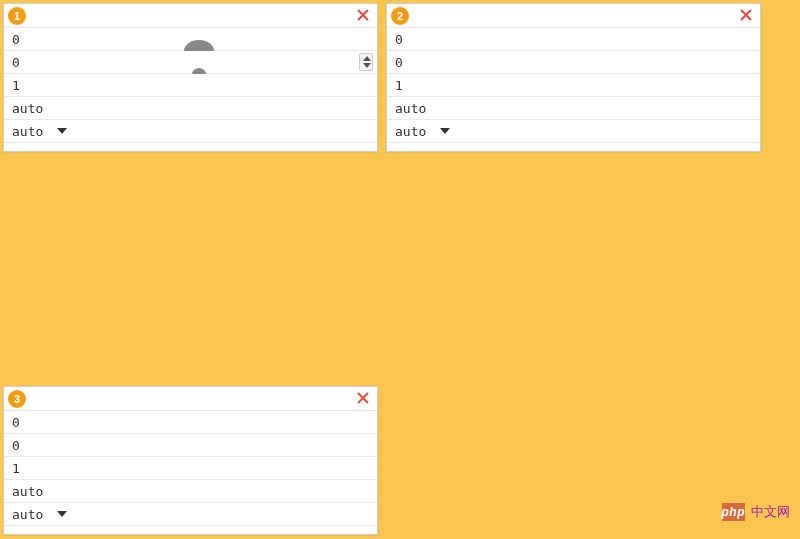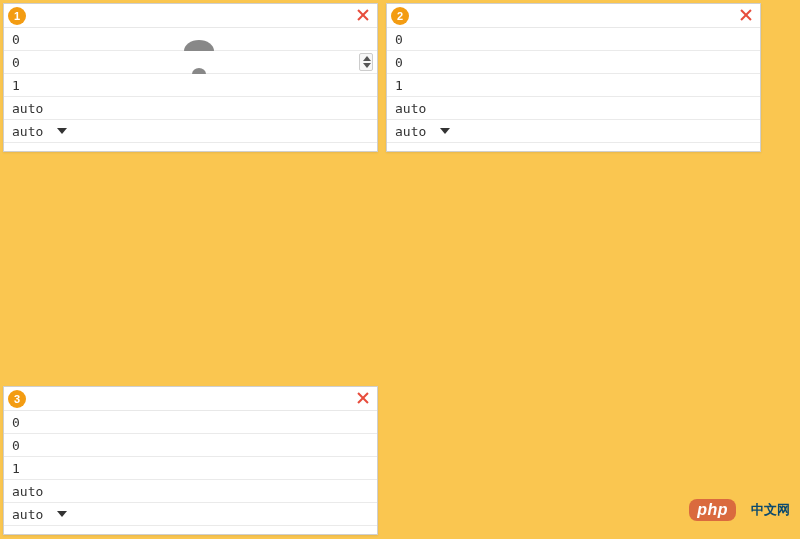--- a/index.html
+++ b/index.html
@@ -113,31 +113,30 @@
       right: 10px;
       bottom: 18px;
       display: flex;
       align-items: center;
       gap: 6px;
     }
     .php-pill {
       background: #da6a3e;
       color: #fff;
       font-weight: bold;
-      font-size: 16px;
-      padding: 2px 8px;
-      border-radius: 8px;
+      font-size: 12px;
+      padding: 2px 0;
+      border-radius: 0;
       font-style: italic;
       letter-spacing: 0.5px;
     }
     .wm-text {
-      color: #0c4a6e;
+      color: #a21caf;
       font-size: 13px;
-      font-weight: bold;
-      margin-left: 9px;
+      font-weight: normal;
     }
   </style>
 </head>
 <body>
 
 <div class="panel" style="left:3px; top:3px;">
   <div class="panel-header">
     <div class="badge">1</div>
     <div class="close-icon"></div>
   </div>

